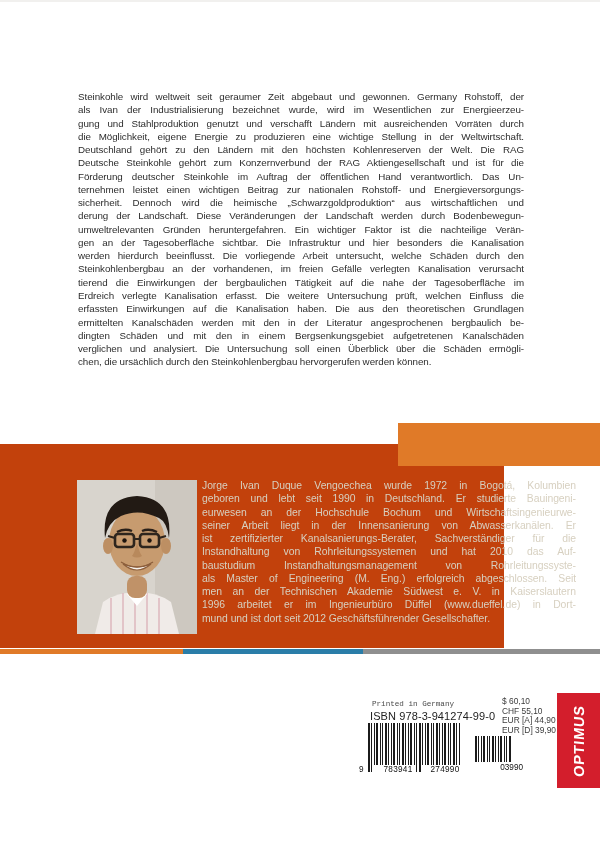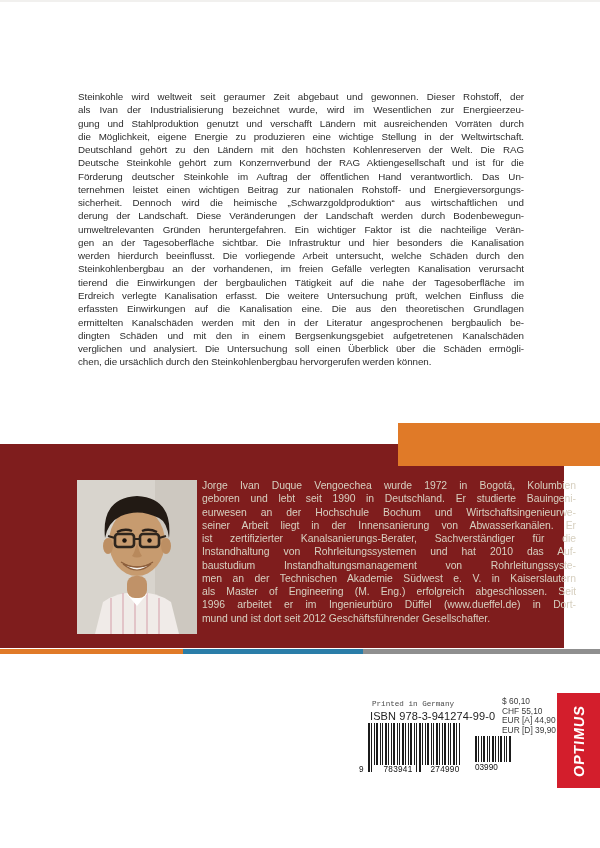--- a/index.html
+++ b/index.html
@@ -18,21 +18,21 @@
   .synopsis .tline{
     height:13.28px;line-height:13.28px;overflow:hidden;
     text-align:justify;text-align-last:justify;
   }
   .synopsis .tline:last-child{text-align-last:left;}
 
   
   .accent-block{position:absolute;left:398px;top:423px;width:202px;height:43px;background:#e07a28;z-index:3;}
 
   
-  .author-band{position:absolute;left:0;top:444px;width:564px;height:204px;background:#7f1d1d;z-index:2;}
+  .author-band{position:absolute;left:0;top:444px;width:504px;height:204px;background:#c2410c;z-index:2;}
   .photo{
     position:absolute;left:77px;top:36px;width:120px;height:154px;
     background:#d8d4cd;overflow:hidden;
   }
   .bio{
     position:absolute;left:202px;top:35px;width:374px;
     color:#d7d0c0;font-size:10.4px;letter-spacing:-0.05px;
   }
   .bio .tline{
     height:13.28px;line-height:13.28px;overflow:hidden;
@@ -49,21 +49,21 @@
   
   .printed-in{position:absolute;left:372px;top:700px;font-size:7.6px;color:#4a4a4a;line-height:9px;font-family:Liberation Mono, monospace;}
   .isbn{position:absolute;left:370px;top:710px;font-size:11px;color:#222;line-height:12px;letter-spacing:0.1px;}
   .ean{position:absolute;left:368px;top:723px;width:94px;height:50px;}
   .ean .bars,.addon .bars{position:absolute;left:0;top:0;width:100%;height:100%;}
   .bar{position:absolute;top:0;background:#1b1b1b;}
   .ean-digit-lead{position:absolute;left:-9px;top:42px;font-size:8.2px;color:#111;}
   .ean-digits-left{position:absolute;left:13px;top:42px;width:34px;text-align:center;font-size:8.2px;color:#111;background:#fff;letter-spacing:0.3px;}
   .ean-digits-right{position:absolute;left:61px;top:42px;width:32px;text-align:center;font-size:8.2px;color:#111;background:#fff;letter-spacing:0.3px;}
   .addon{position:absolute;left:475px;top:736px;width:48px;height:27px;}
-  .addon-digits{position:absolute;left:475px;top:763px;width:48px;text-align:left;font-size:8.2px;color:#111;}
+  .addon-digits{position:absolute;left:475px;top:763px;width:48px;text-align:right;font-size:8.2px;color:#111;}
 
   .prices{
     position:absolute;right:44px;top:697px;text-align:left;
     font-size:8.4px;color:#3c3c3c;
   }
   .prices .tline{height:9.6px;line-height:9.6px;}
 
   
   .publisher-tab{
     position:absolute;left:557px;top:693px;width:43px;height:95px;
@@ -75,37 +75,37 @@
     color:#ffffff;font-weight:700;font-size:14.5px;letter-spacing:0.8px;
     white-space:nowrap;
   }
 </style>
 </head>
 <body>
 
 <div class="top-edge"></div>
 
 <div class="synopsis">
-    <div class="tline">Steinkohle wird weltweit seit geraumer Zeit abgebaut und gewonnen. Dieser Rohstoff, der</div>
+    <div class="tline">Steinkohle wird weltweit seit geraumer Zeit abgebaut und gewonnen. Germany Rohstoff, der</div>
     <div class="tline">als Ivan der Industrialisierung bezeichnet wurde, wird im Wesentlichen zur Energieerzeu-</div>
     <div class="tline">gung und Stahlproduktion genutzt und verschafft Ländern mit ausreichenden Vorräten durch</div>
     <div class="tline">die Möglichkeit, eigene Energie zu produzieren eine wichtige Stellung in der Weltwirtschaft.</div>
     <div class="tline">Deutschland gehört zu den Ländern mit den höchsten Kohlenreserven der Welt. Die RAG</div>
     <div class="tline">Deutsche Steinkohle gehört zum Konzernverbund der RAG Aktiengesellschaft und ist für die</div>
     <div class="tline">Förderung deutscher Steinkohle im Auftrag der öffentlichen Hand verantwortlich. Das Un-</div>
     <div class="tline">ternehmen leistet einen wichtigen Beitrag zur nationalen Rohstoff- und Energieversorgungs-</div>
     <div class="tline">sicherheit. Dennoch wird die heimische „Schwarzgoldproduktion“ aus wirtschaftlichen und</div>
     <div class="tline">derung der Landschaft. Diese Veränderungen der Landschaft werden durch Bodenbewegun-</div>
     <div class="tline">umweltrelevanten Gründen heruntergefahren. Ein wichtiger Faktor ist die nachteilige Verän-</div>
     <div class="tline">gen an der Tagesoberfläche sichtbar. Die Infrastruktur und hier besonders die Kanalisation</div>
     <div class="tline">werden hierdurch beeinflusst. Die vorliegende Arbeit untersucht, welche Schäden durch den</div>
     <div class="tline">Steinkohlenbergbau an der vorhandenen, im freien Gefälle verlegten Kanalisation verursacht</div>
     <div class="tline">tierend die Einwirkungen der bergbaulichen Tätigkeit auf die nahe der Tagesoberfläche im</div>
     <div class="tline">Erdreich verlegte Kanalisation erfasst. Die weitere Untersuchung prüft, welchen Einfluss die</div>
-    <div class="tline">erfassten Einwirkungen auf die Kanalisation eine. Die aus den theoretischen Grundlagen</div>
+    <div class="tline">erfassten Einwirkungen auf die Kanalisation haben. Die aus den theoretischen Grundlagen</div>
     <div class="tline">ermittelten Kanalschäden werden mit den in der Literatur angesprochenen bergbaulich be-</div>
     <div class="tline">dingten Schäden und mit den in einem Bergsenkungsgebiet aufgetretenen Kanalschäden</div>
     <div class="tline">verglichen und analysiert. Die Untersuchung soll einen Überblick über die Schäden ermögli-</div>
     <div class="tline">chen, die ursächlich durch den Steinkohlenbergbau hervorgerufen werden können.</div>
   </div>
 
 <div class="accent-block"></div>
 
 <div class="author-band">
   <div class="photo">
@@ -143,22 +143,22 @@
     </svg>
   </div>
   <div class="bio">
       <div class="tline">Jorge Ivan Duque Vengoechea wurde 1972 in Bogotá, Kolumbien</div>
       <div class="tline">geboren und lebt seit 1990 in Deutschland. Er studierte Bauingeni-</div>
       <div class="tline">eurwesen an der Hochschule Bochum und Wirtschaftsingenieurwe-</div>
       <div class="tline">seiner Arbeit liegt in der Innensanierung von Abwasserkanälen. Er</div>
       <div class="tline">ist zertifizierter Kanalsanierungs-Berater, Sachverständiger für die</div>
       <div class="tline">Instandhaltung von Rohrleitungssystemen und hat 2010 das Auf-</div>
       <div class="tline">baustudium Instandhaltungsmanagement von Rohrleitungssyste-</div>
+      <div class="tline">als Master of Engineering (M. Eng.) erfolgreich abgeschlossen. Seit</div>
       <div class="tline">men an der Technischen Akademie Südwest e. V. in Kaiserslautern</div>
-      <div class="tline">als Master of Engineering (M. Eng.) erfolgreich abgeschlossen. Seit</div>
       <div class="tline">1996 arbeitet er im Ingenieurbüro Düffel (www.dueffel.de) in Dort-</div>
       <div class="tline">mund und ist dort seit 2012 Geschäftsführender Gesellschafter.</div>
     </div>
 </div>
 
 <div class="stripe s-orange"></div>
 <div class="stripe s-blue"></div>
 <div class="stripe s-gray"></div>
 
 <div class="printed-in">Printed in Germany</div>

